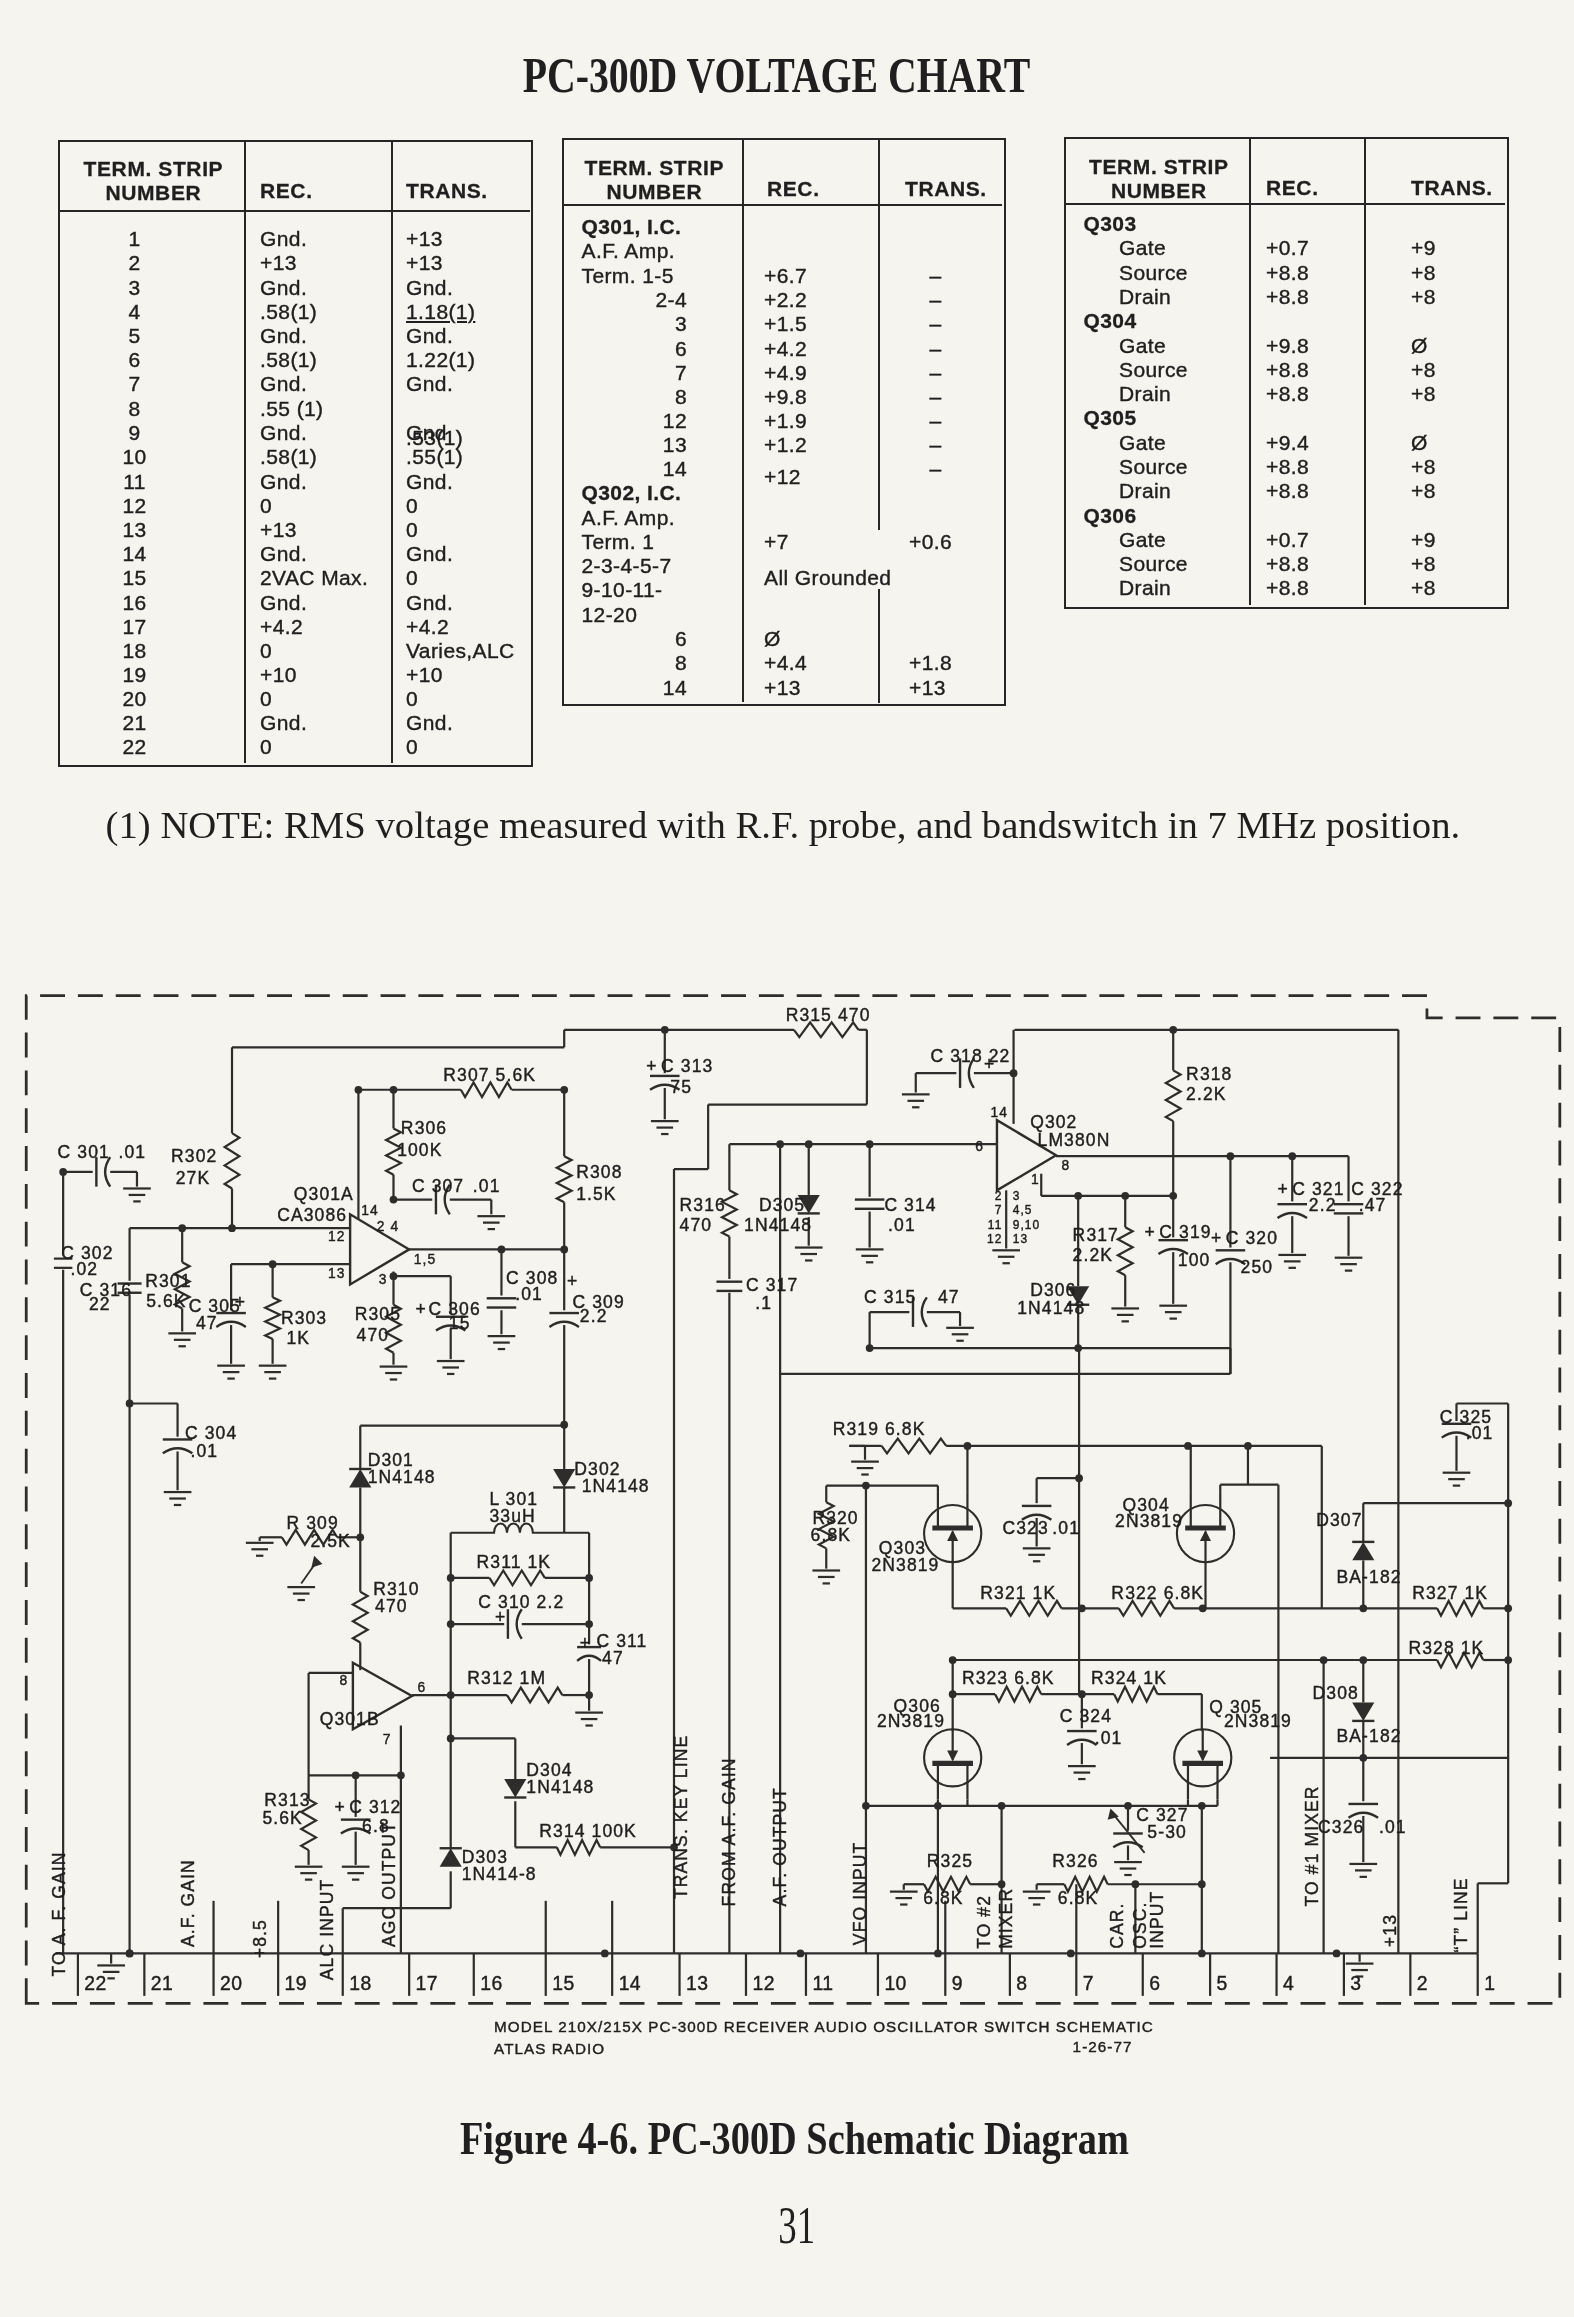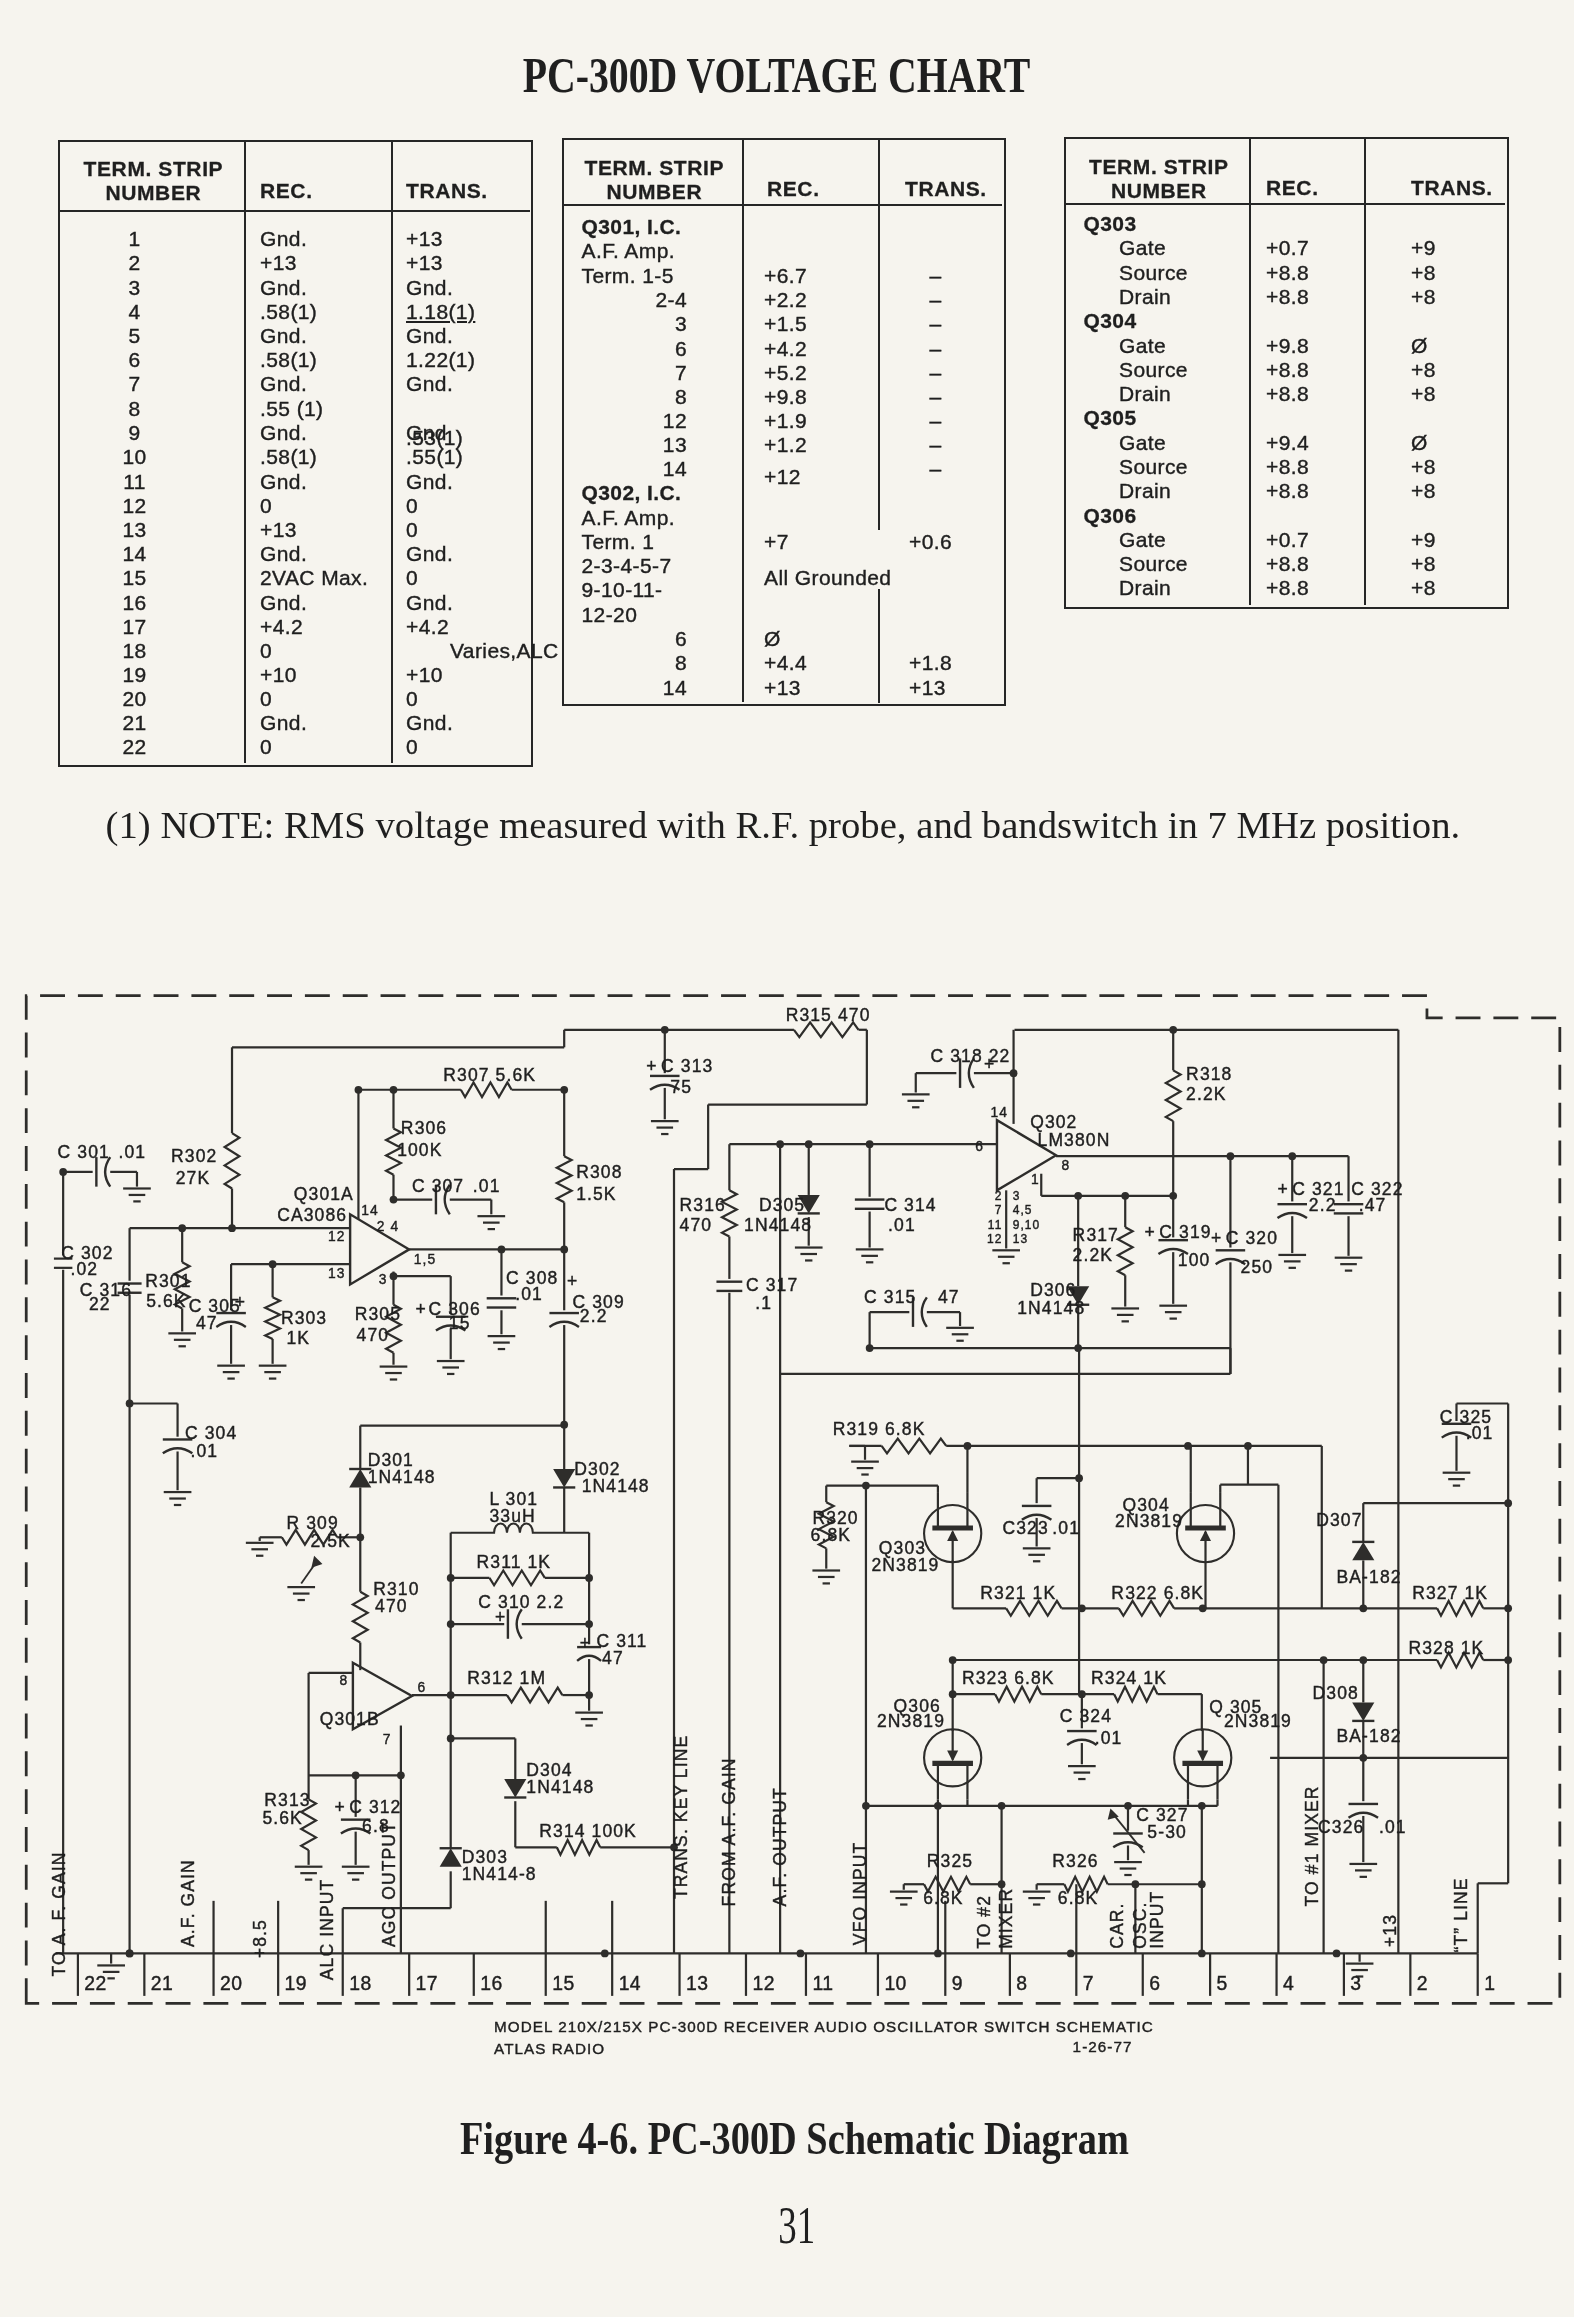--- a/index.html
+++ b/index.html
@@ -65,21 +65,21 @@
       <div class="c" style="left:200px;top:424px;">2VAC Max.</div>
       <div class="c" style="left:346px;top:424px;">0</div>
       <div class="c" style="left:75px;top:449px;width:55px;text-align:center;left:47px;">16</div>
       <div class="c" style="left:200px;top:449px;">Gnd.</div>
       <div class="c" style="left:346px;top:449px;">Gnd.</div>
       <div class="c" style="left:75px;top:473px;width:55px;text-align:center;left:47px;">17</div>
       <div class="c" style="left:200px;top:473px;">+4.2</div>
       <div class="c" style="left:346px;top:473px;">+4.2</div>
       <div class="c" style="left:75px;top:497px;width:55px;text-align:center;left:47px;">18</div>
       <div class="c" style="left:200px;top:497px;">0</div>
-      <div class="c" style="left:346px;top:497px;margin-left:44px;">Varies,ALC</div>
+      <div class="c" style="left:346px;top:497px;">Varies,ALC</div>
       <div class="c" style="left:75px;top:521px;width:55px;text-align:center;left:47px;">19</div>
       <div class="c" style="left:200px;top:521px;">+10</div>
       <div class="c" style="left:346px;top:521px;">+10</div>
       <div class="c" style="left:75px;top:545px;width:55px;text-align:center;left:47px;">20</div>
       <div class="c" style="left:200px;top:545px;">0</div>
       <div class="c" style="left:346px;top:545px;">0</div>
       <div class="c" style="left:75px;top:569px;width:55px;text-align:center;left:47px;">21</div>
       <div class="c" style="left:200px;top:569px;">Gnd.</div>
       <div class="c" style="left:346px;top:569px;">Gnd.</div>
       <div class="c" style="left:75px;top:593px;width:55px;text-align:center;left:47px;">22</div>
@@ -103,21 +103,21 @@
       <div class="c" style="left:123px;top:148px;width:74px;text-align:right;left:49px;">2-4</div>
       <div class="c" style="left:200px;top:148px;">+2.2</div>
       <div class="c" style="left:371px;top:148px;width:37px;text-align:center;left:353px;">–</div>
       <div class="c" style="left:123px;top:172px;width:74px;text-align:right;left:49px;">3</div>
       <div class="c" style="left:200px;top:172px;">+1.5</div>
       <div class="c" style="left:371px;top:172px;width:37px;text-align:center;left:353px;">–</div>
       <div class="c" style="left:123px;top:197px;width:74px;text-align:right;left:49px;">6</div>
       <div class="c" style="left:200px;top:197px;">+4.2</div>
       <div class="c" style="left:371px;top:197px;width:37px;text-align:center;left:353px;">–</div>
       <div class="c" style="left:123px;top:221px;width:74px;text-align:right;left:49px;">7</div>
-      <div class="c" style="left:200px;top:221px;">+5.2</div>
+      <div class="c" style="left:200px;top:221px;">+4.9</div>
       <div class="c" style="left:371px;top:221px;width:37px;text-align:center;left:353px;">–</div>
       <div class="c" style="left:123px;top:245px;width:74px;text-align:right;left:49px;">8</div>
       <div class="c" style="left:200px;top:245px;">+9.8</div>
       <div class="c" style="left:371px;top:245px;width:37px;text-align:center;left:353px;">–</div>
       <div class="c" style="left:123px;top:269px;width:74px;text-align:right;left:49px;">12</div>
       <div class="c" style="left:200px;top:269px;">+1.9</div>
       <div class="c" style="left:371px;top:269px;width:37px;text-align:center;left:353px;">–</div>
       <div class="c" style="left:123px;top:293px;width:74px;text-align:right;left:49px;">13</div>
       <div class="c" style="left:200px;top:293px;">+1.2</div>
       <div class="c" style="left:371px;top:293px;width:37px;text-align:center;left:353px;">–</div>

